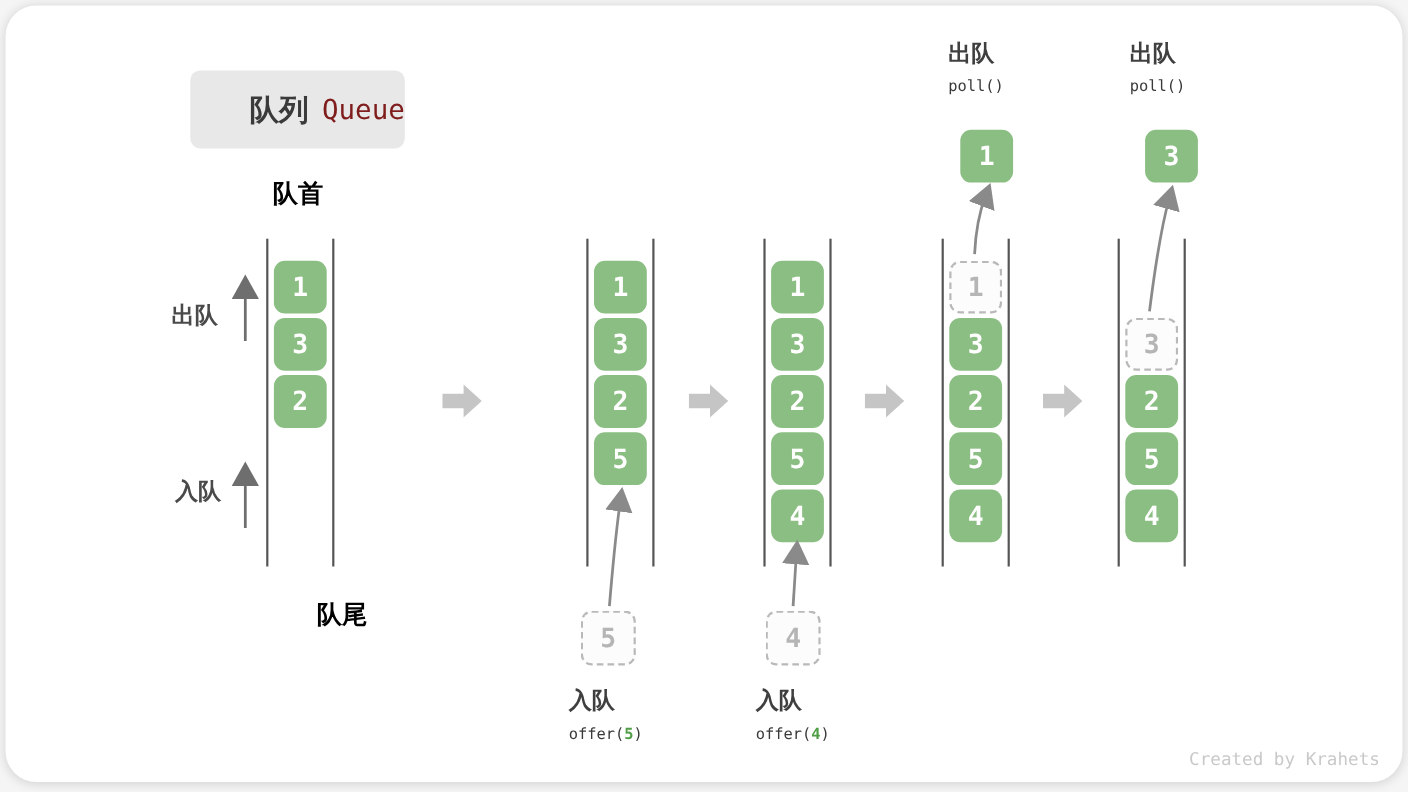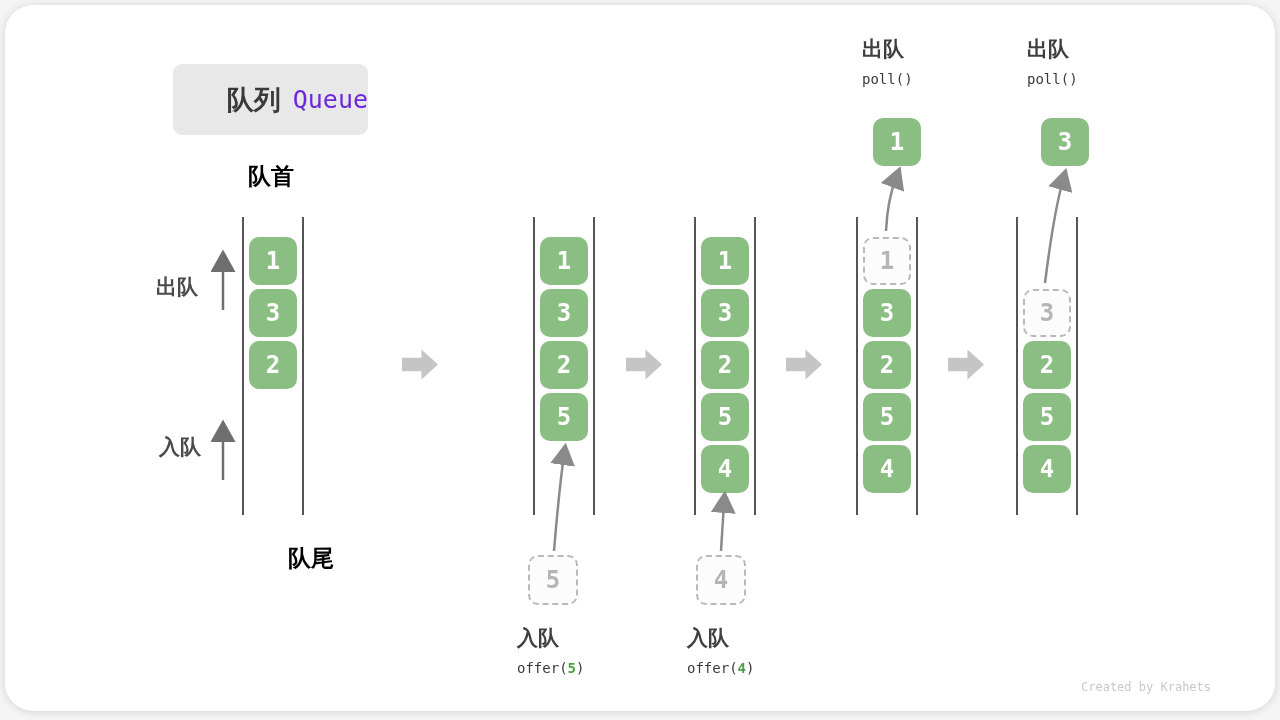--- a/index.html
+++ b/index.html
@@ -10,21 +10,21 @@
     box-shadow:0 1px 10px rgba(0,0,0,0.14);
     overflow:hidden;
   }
   
   .title-badge {
     position:absolute; left:168px; top:43px; width:195px; height:71px;
     background:#e8e8e8; border-radius:9px;
     display:flex; align-items:center; justify-content:flex-end; gap:12px;margin-top:16px;
   }
   .title-zh { font-size:27px; font-weight:bold; color:#3a3a3a; }
-  .title-en { font-size:25px; color:#6d28d9; font-family:"DejaVu Sans Mono", monospace; }
+  .title-en { font-size:25px; color:#7f1d1d; font-family:"DejaVu Sans Mono", monospace; }
 
   
   .pos-label { position:absolute; font-size:23px; font-weight:bold; color:#000000; }
   .front-label { left:243px; top:156px; }
   .rear-label  { left:243px; top:538px;margin-left:40px; }
   .side-label  { position:absolute; font-size:21px; font-weight:bold; color:#4a4a4a; }
   .dequeue-side { left:151px; top:268px; }
   .enqueue-side { left:154px; top:428px; }
 
   
@@ -76,21 +76,21 @@
   
   .flow-arrow {
     position:absolute; top:342px; width:36px; height:35px; background:#c5c5c5;
     clip-path:polygon(0 31%, 54% 31%, 54% 7%, 100% 50%, 54% 93%, 54% 69%, 0 69%);
   }
   .fa1 { left:397px; } .fa2 { left:621px; } .fa3 { left:781px; } .fa4 { left:943px; }
 
   .arrow-svg { position:absolute; overflow:visible; }
   .footer-note {
     position:absolute; left:1076px; top:675px;
-    font-family:"DejaVu Sans Mono", monospace; font-size:12px; color:#c9c9c9;
+    font-family:"DejaVu Sans Mono", monospace; font-size:16px; color:#c9c9c9;
   }
 </style>
 </head>
 <body>
 
 <div class="canvas">
 
   <div class="title-badge">
     <span class="title-zh">队列</span>
     <span class="title-en">Queue</span>

